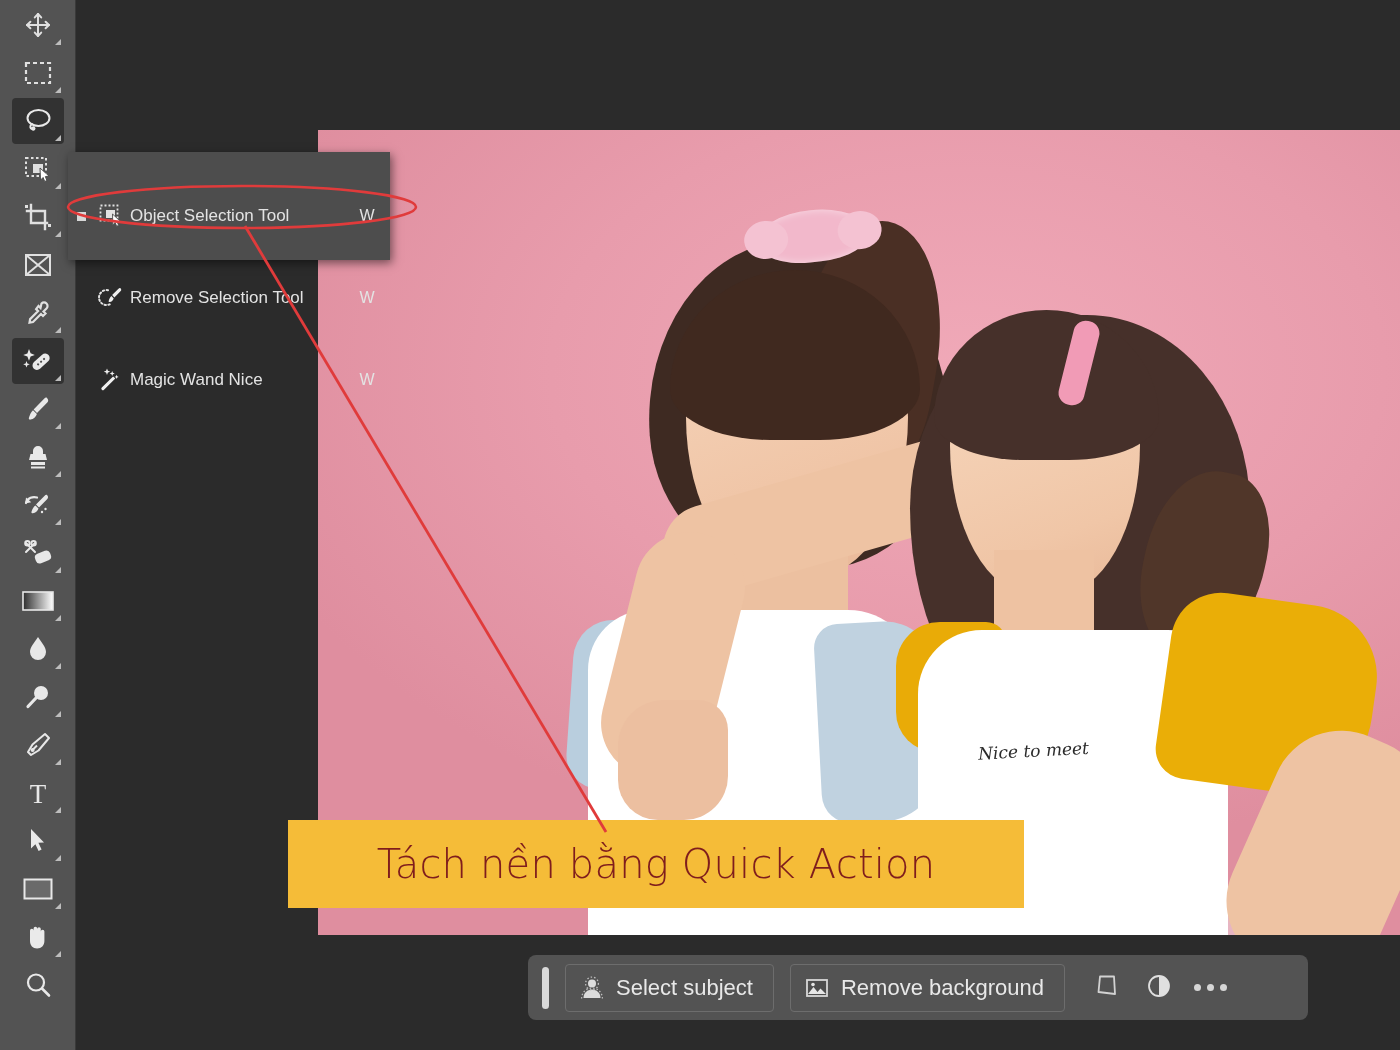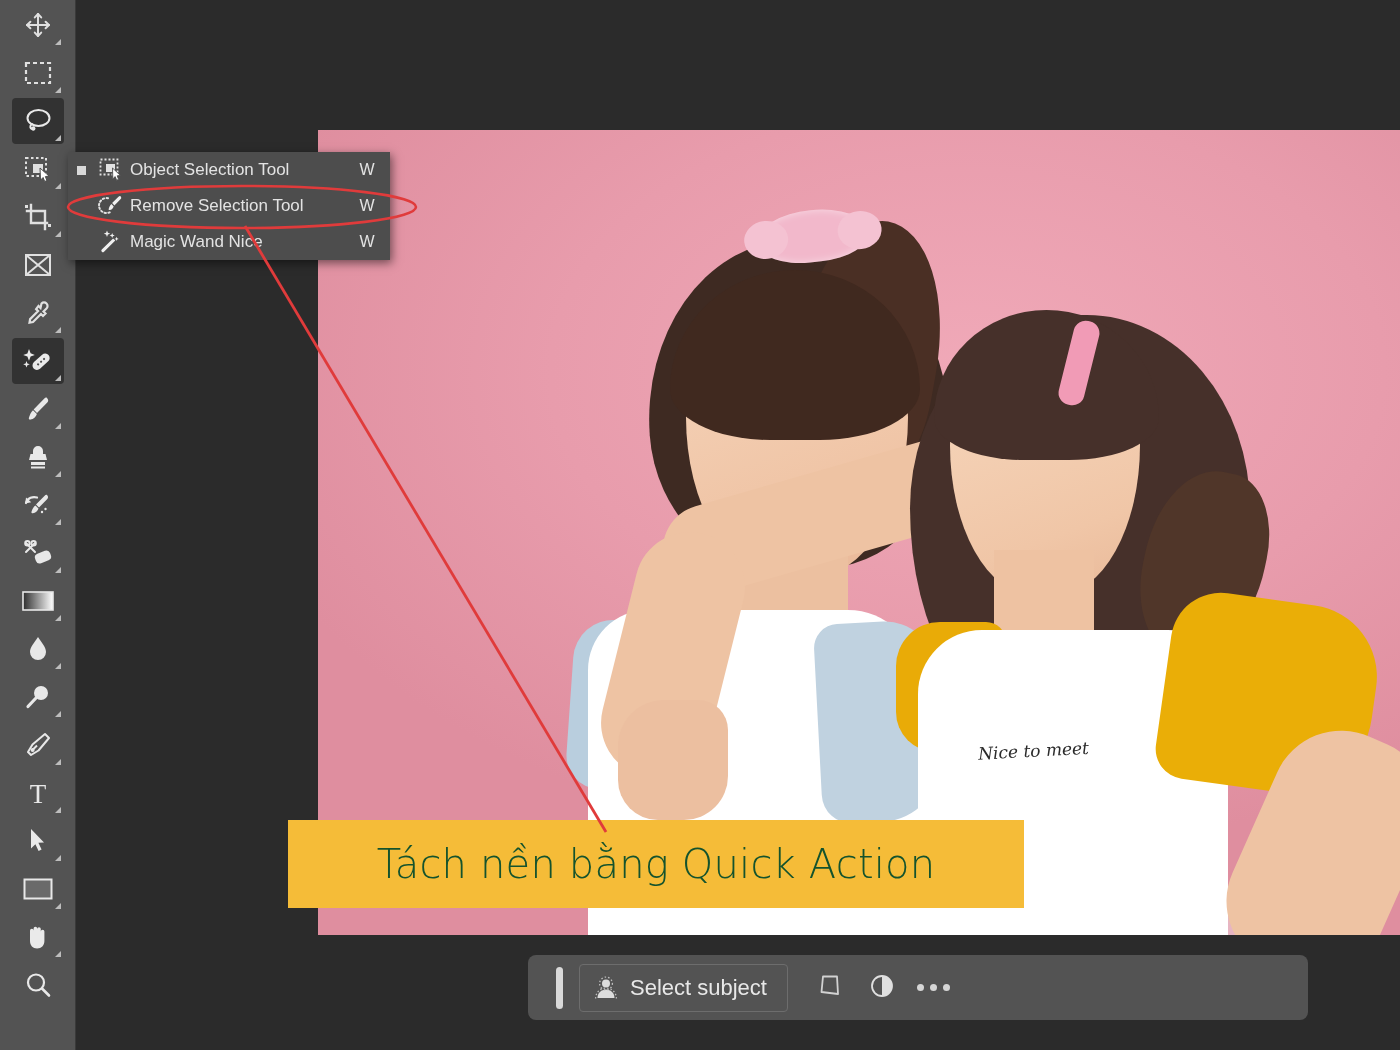--- a/index.html
+++ b/index.html
@@ -134,20 +134,21 @@
     box-shadow: 2px 3px 9px rgba(0,0,0,.5);
     z-index: 40;
   }
   .fitem {
     position: relative;
     height: 36px;
     display: flex; align-items: center;
     color: #e3e3e3;
     font-size: 17px;
     cursor: pointer;
+    margin-top: 46px;
   }
   .fitem .bullet { width: 26px; display:flex; justify-content:center; }
   .fitem .bullet i {
     display:block; width:9px; height:9px; background:#d8d8d8;
   }
   .fitem .ficon { width: 36px; display:flex; align-items:center; justify-content:center; }
   .fitem .flabel { flex: 1; }
   .fitem .fkey { width: 46px; text-align: center; font-size: 16px; }
 
   
@@ -156,36 +157,36 @@
 
   
   #caption {
     position: absolute; left: 288px; top: 820px;
     width: 736px; height: 88px;
     background: #f5bc38;
     display: flex; align-items: center; justify-content: center;
     z-index: 55;
   }
   #caption span {
-    color: #14532d;
+    color: #7f1d1d;
     font-size: 40px;
     font-family: "DejaVu Sans", sans-serif;
     font-weight: 300;
     letter-spacing: .2px;
     white-space: nowrap;
   }
 
   
   #quickbar {
     position: absolute; left: 528px; top: 955px;
     width: 780px; height: 65px;
     background: #535353;
     border-radius: 8px;
     display: flex; align-items: center;
-    padding: 0 28px;
+    padding: 0 14px;
     z-index: 50;
   }
   #qb-handle {
     width: 7px; height: 42px; background:#d9d9d9; border-radius: 4px;
     margin-right: 16px; cursor: grab;
   }
   .qb-btn {
     height: 48px;
     border: 1px solid #6d6d6d;
     border-radius: 4px;
@@ -507,20 +508,30 @@
         <svg width="24" height="24" viewBox="0 0 24 24">
           <circle cx="12" cy="7.5" r="4" fill="#dcdcdc"></circle>
           <path d="M3.5 22c0-5 3.8-8.5 8.5-8.5S20.5 17 20.5 22z" fill="#dcdcdc"></path>
           <circle cx="12" cy="7.5" r="6.4" fill="none" stroke="#bdbdbd" stroke-width="1.3" stroke-dasharray="1.5 2"></circle>
           <path d="M1.6 22.6c0-6 4.6-10.6 10.4-10.6S22.4 16.6 22.4 22.6" fill="none" stroke="#bdbdbd" stroke-width="1.3" stroke-dasharray="1.5 2"></path>
         </svg>
       </span>
       <span>Select subject</span>
     </div>
 
+    <div class="qb-btn">
+      <span class="qicon">
+        <svg width="24" height="24" viewBox="0 0 24 24">
+          <rect x="2" y="4" width="20" height="16" fill="#4e4e4e" stroke="#d8d8d8" stroke-width="1.8"></rect>
+          <path d="M3 18l5.5-7 4 5 3-3.5 5.5 5.5z" fill="#e6e6e6"></path>
+          <circle cx="8" cy="8.5" r="1.8" fill="#e6e6e6"></circle>
+        </svg>
+      </span>
+      <span>Remove background</span>
+    </div>
 
     <div class="qb-icon-btn">
       <span>
         <svg width="26" height="26" viewBox="0 0 26 26">
           <path d="M6 3.5h14L21 21 4.5 19z" fill="none" stroke="#d2d2d2" stroke-width="1.8" stroke-linejoin="round"></path>
         </svg>
       </span>
     </div>
 
     <div class="qb-icon-btn">

